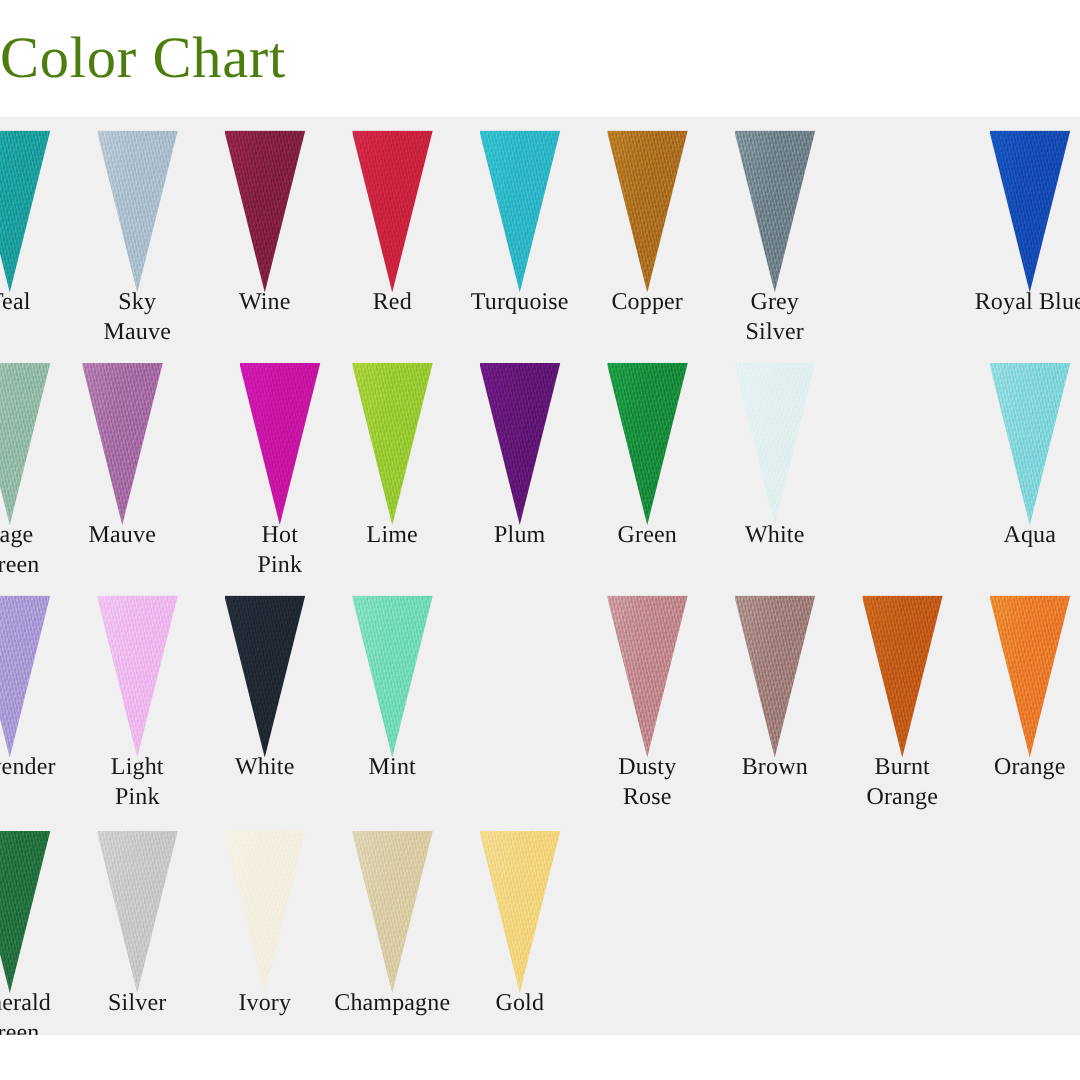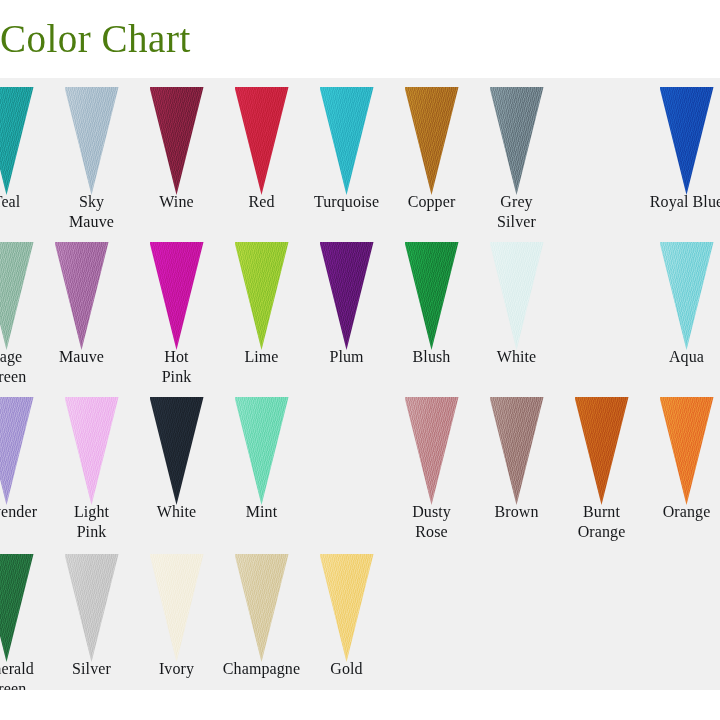--- a/index.html
+++ b/index.html
@@ -203,21 +203,21 @@
           </div>
           <div class="swatch-label">Sage
 Green</div>
         </div>
         <div class="swatch-cell" style="left: 39px;">
           <div class="pennant-wrap">
             <div class="pennant" style="background-color: rgb(162, 104, 160);"></div>
           </div>
           <div class="swatch-label">Mauve</div>
         </div>
-        <div class="swatch-cell" style="left: 134px; text-decoration: underline;">
+        <div class="swatch-cell" style="left: 144px; text-decoration: underline;">
           <div class="pennant-wrap">
             <div class="pennant" style="background-color: rgb(197, 20, 159);"></div>
           </div>
           <div class="swatch-label">Hot
 Pink</div>
         </div>
         <div class="swatch-cell" style="left: 219px;">
           <div class="pennant-wrap">
             <div class="pennant" style="background-color: rgb(148, 200, 48);"></div>
           </div>
@@ -226,21 +226,21 @@
         <div class="swatch-cell" style="left: 304px;">
           <div class="pennant-wrap">
             <div class="pennant" style="background-color: rgb(93, 22, 112);"></div>
           </div>
           <div class="swatch-label">Plum</div>
         </div>
         <div class="swatch-cell" style="left: 389px;">
           <div class="pennant-wrap">
             <div class="pennant" style="background-color: rgb(24, 135, 58);"></div>
           </div>
-          <div class="swatch-label">Blush</div>
+          <div class="swatch-label">Green</div>
         </div>
         <div class="swatch-cell" style="left: 474px;">
           <div class="pennant-wrap">
             <div class="pennant" style="background-color: rgb(223, 240, 239);"></div>
           </div>
           <div class="swatch-label">White</div>
         </div>
         <div class="swatch-cell" style="left: 644px;">
           <div class="pennant-wrap">
             <div class="pennant" style="background-color: rgb(125, 212, 218);"></div>

